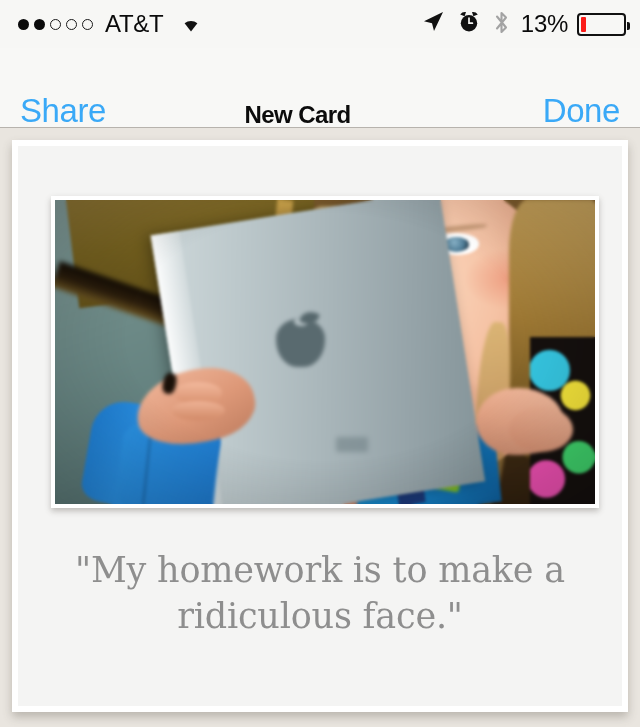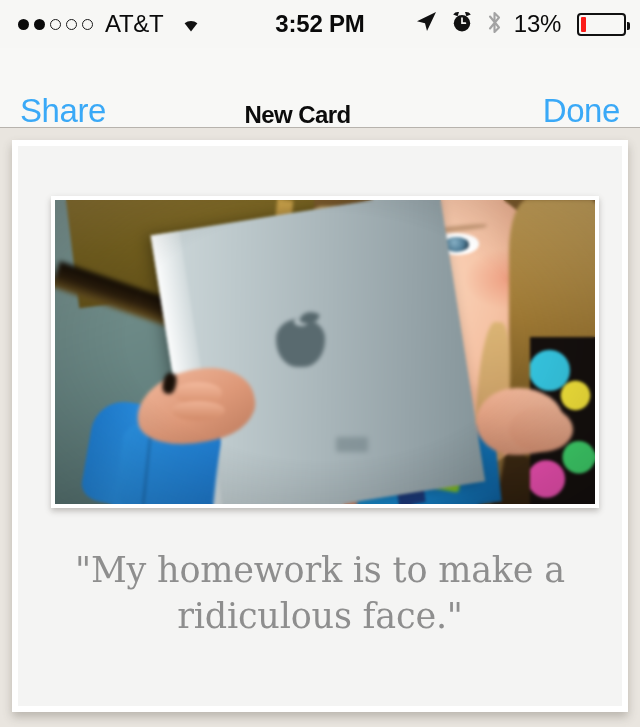--- a/index.html
+++ b/index.html
@@ -91,21 +91,21 @@
   }
   .sb-icon { display: block; }
   .loc-icon   { margin-right: 12px; }
   .alarm-icon { margin-right: 12px; }
   .bt-icon    { margin-right: 11px; }
   .batt-pct {
     font-size: 24px;
     font-weight: 400;
     color: #0a0a0a;
     letter-spacing: -0.3px;
-    margin-right: 16px;
+    margin-right: 9px;
     line-height: 1;
     white-space: nowrap;
   }
   .battery {
     position: relative;
     width: 49px;
     height: 23px;
     border: 2px solid #111;
     border-radius: 4px;
     box-sizing: border-box;
@@ -529,23 +529,20 @@
         <span class="dot empty"></span>
       </div>
       <span class="carrier">AT&amp;T</span>
       <span class="wifi-icon">
         <svg width="30" height="22" viewBox="0 0 30 22">
           <path d="M15 20.5 L8.6 12.2 A10.6 10.6 0 0 1 21.4 12.2 Z" fill="#111"></path>
         </svg>
       </span>
     </div>
 
-    <div class="sb-center">
-      <span class="clock-time">3:52 PM</span>
-    </div>
 
     <div class="sb-right">
       <span class="sb-icon loc-icon">
         <svg width="24" height="24" viewBox="0 0 24 24">
           <path d="M22 2 L3 11.2 L11 13.2 L13 21 Z" fill="#111"></path>
         </svg>
       </span>
       <span class="sb-icon alarm-icon">
         <svg width="24" height="24" viewBox="0 0 24 24">
           <circle cx="12" cy="13.2" r="8.2" fill="#111"></circle>

